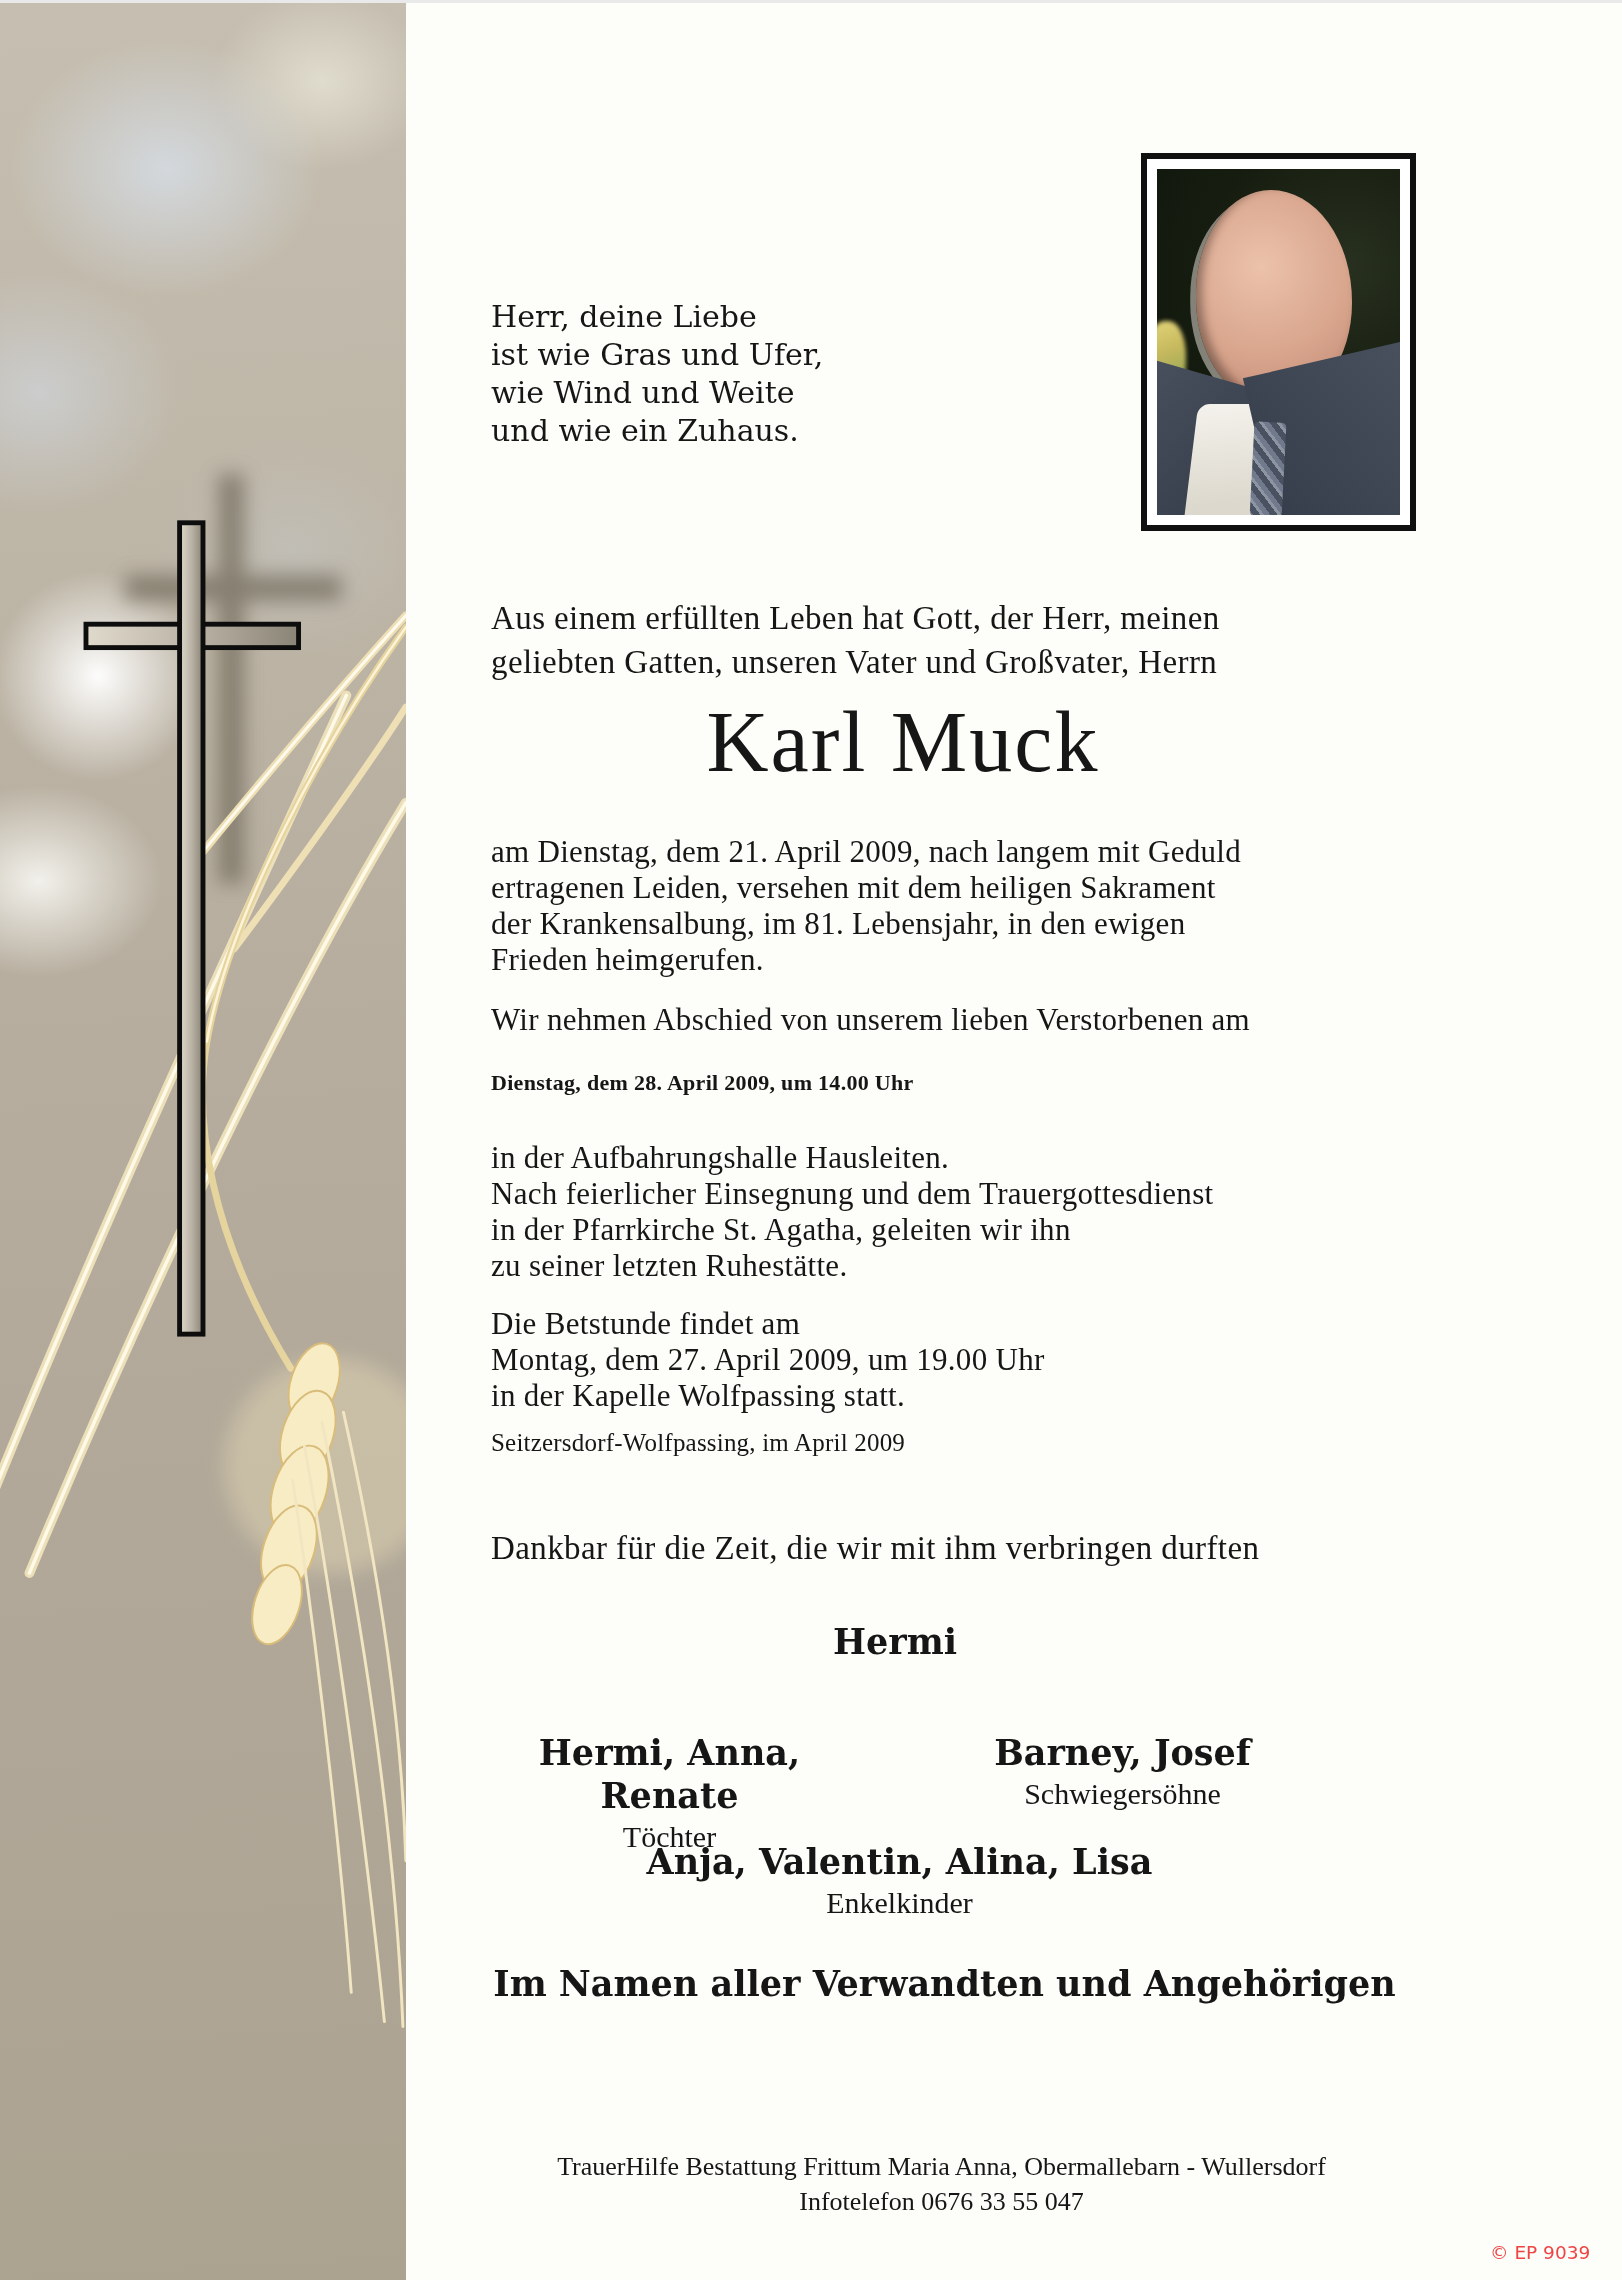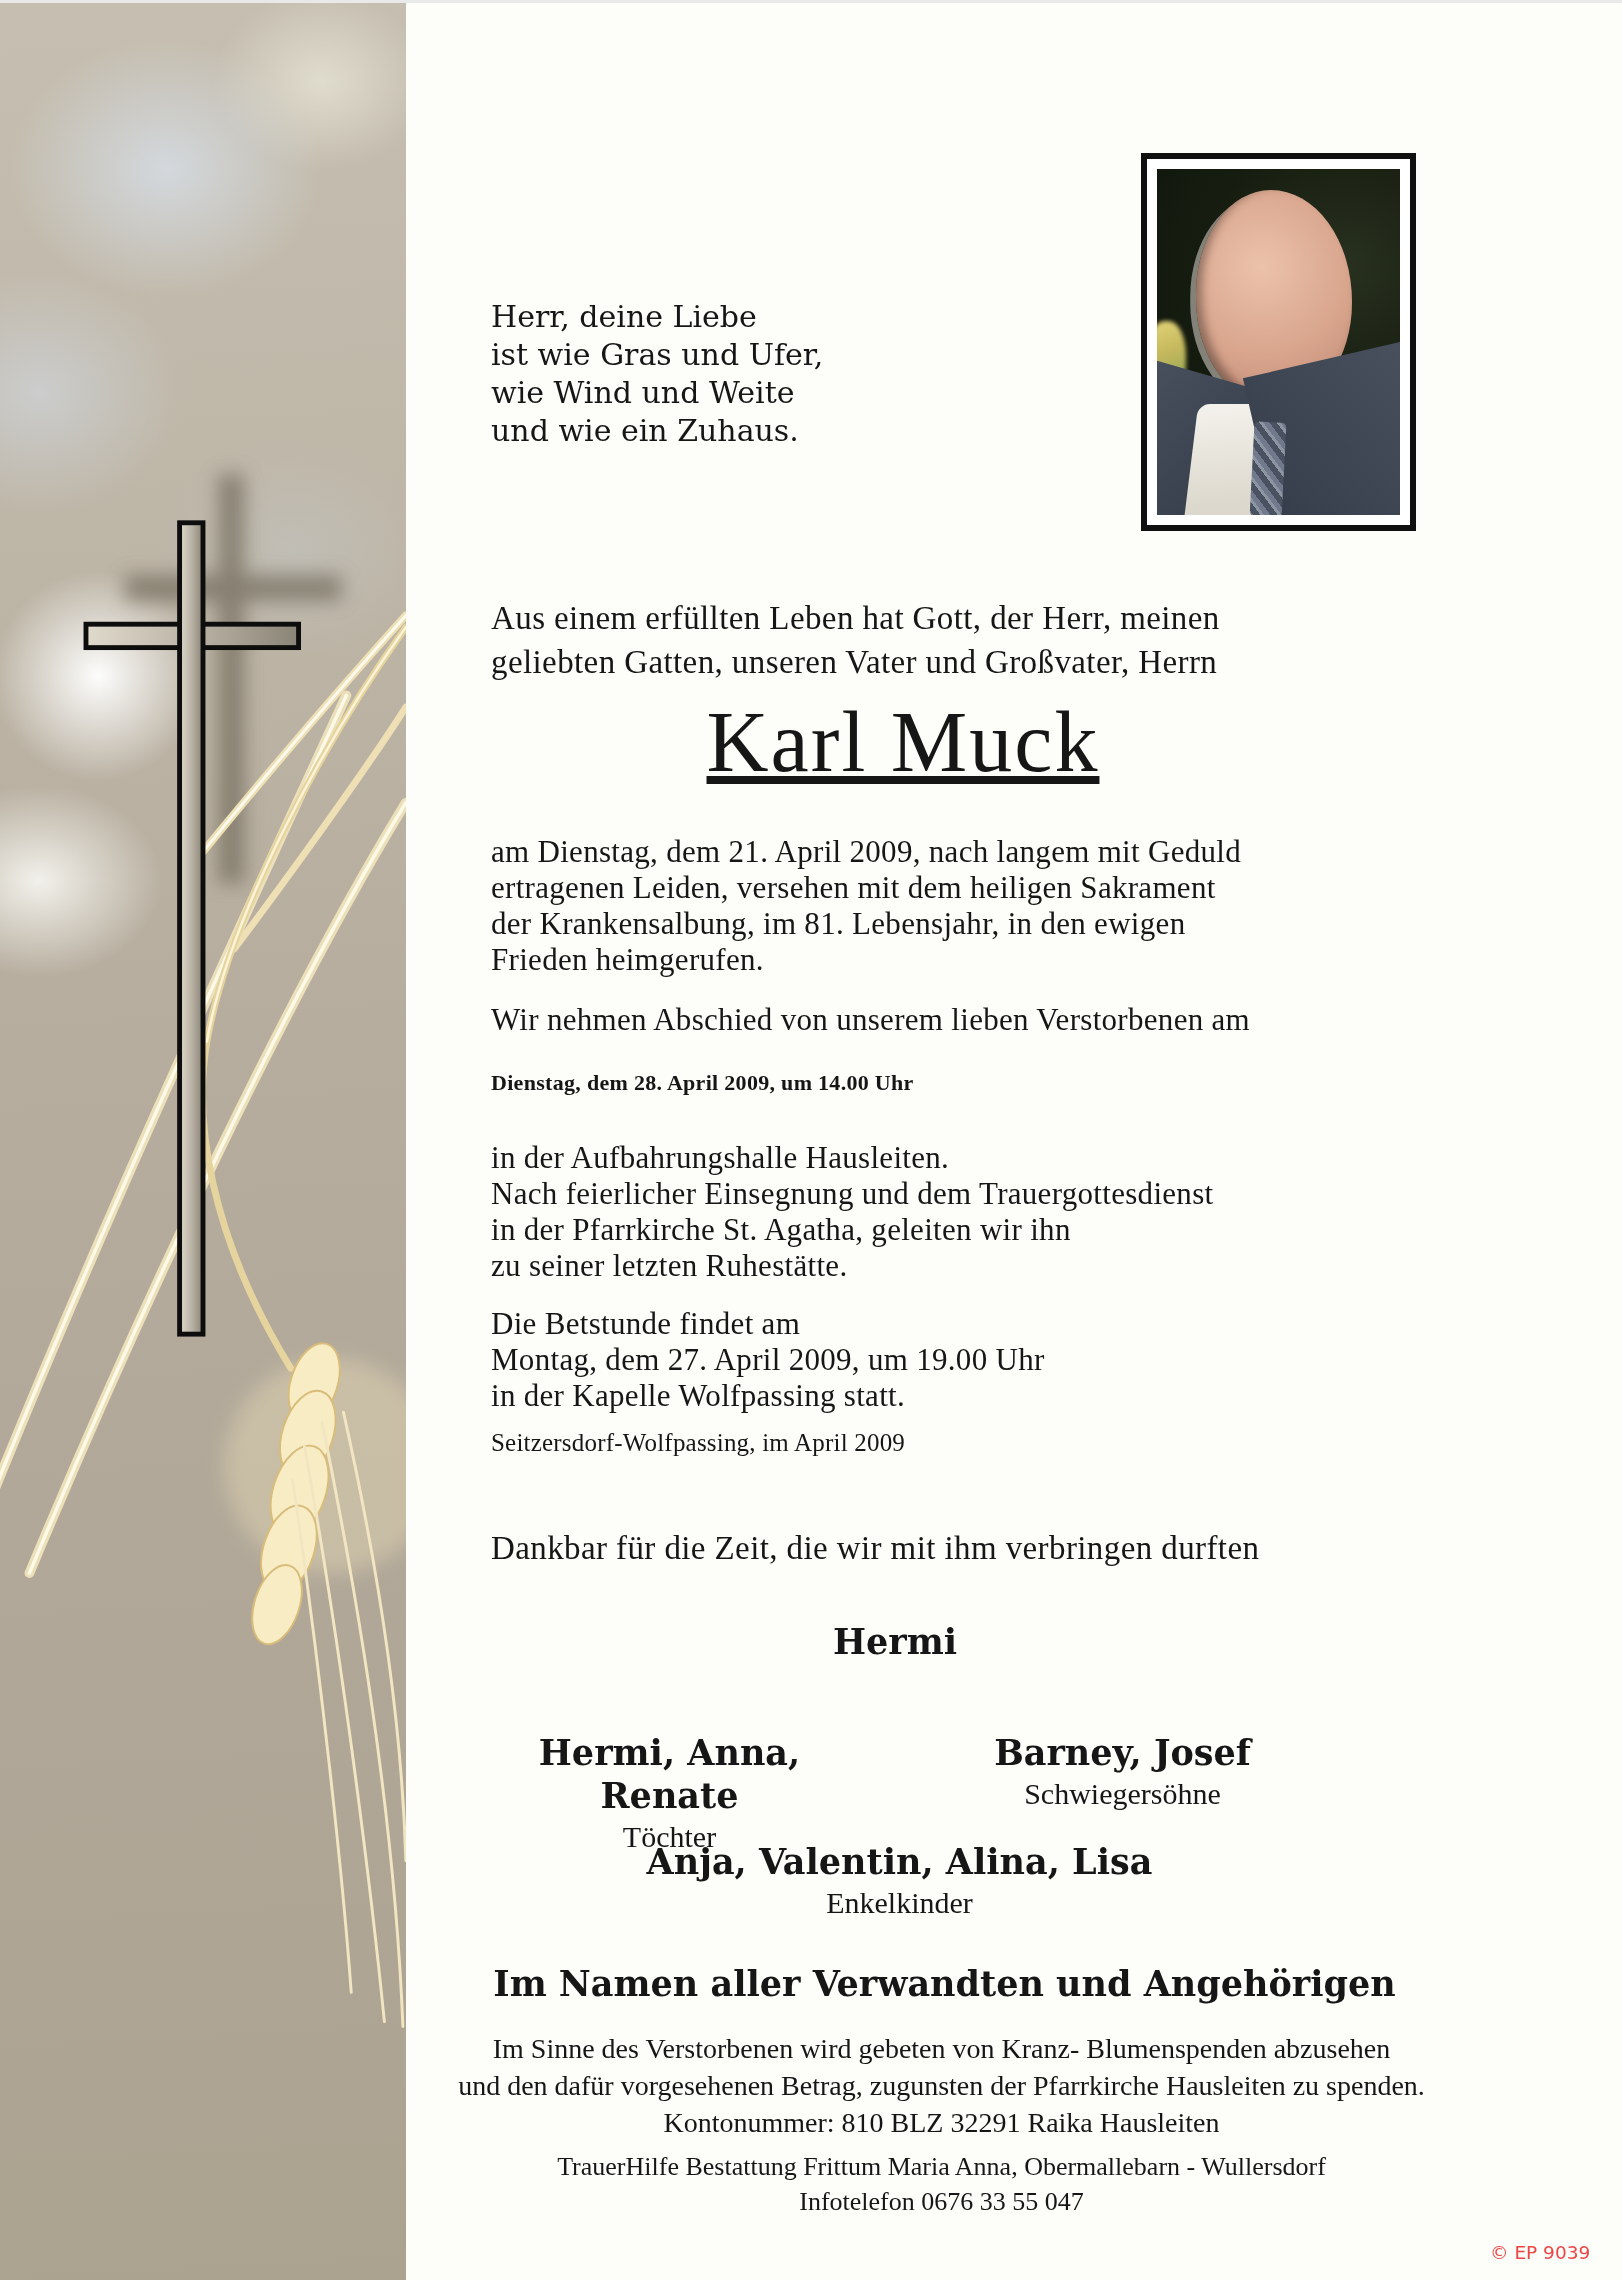--- a/index.html
+++ b/index.html
@@ -61,21 +61,21 @@
   .photo .tie{
     position:absolute;left:39%;bottom:-1%;width:13%;height:28%;
     background:repeating-linear-gradient(50deg,#707a8c 0 4.9px,#4a5261 4.9px 10.7px,#8d94a2 10.7px 13.7px);
     border-radius:4.9px 4.9px 7.8px 7.8px;transform:rotate(3deg);
   }
   
   .tb{position:absolute;left:491px;}
   .prewrap{white-space:pre-line;}
   .poem{top:295px;font-family:"DejaVu Serif",serif;font-size:30px;line-height:38px;}
   .intro{top:593px;font-size:33px;line-height:44px;letter-spacing:0.4px;}
-  .name{top:694px;width:824px;text-align:center;font-size:86px;line-height:90px;letter-spacing:2px;text-decoration:underline;}
+  .name{top:694px;width:824px;text-align:center;font-size:86px;line-height:90px;letter-spacing:2px;}
   .p-death{top:831px;font-size:31px;line-height:36px;letter-spacing:0.3px;}
   .p-farewell{top:999px;font-size:31px;letter-spacing:0.3px;}
   .p-funeral-date{top:1067px;font-size:22px;font-weight:bold;letter-spacing:0.3px;}
   .p-funeral{top:1137px;font-size:31px;line-height:36px;letter-spacing:0.3px;}
   .p-prayer{top:1303px;font-size:31px;line-height:36px;letter-spacing:0.3px;}
   .p-placedate{top:1426px;font-size:25px;letter-spacing:0.2px;}
   .p-gratitude{top:1527px;font-size:33px;letter-spacing:0.4px;}
   .fam-name{font-family:"DejaVu Serif",serif;font-weight:bold;font-size:35px;line-height:43px;}
   .fam-rel{font-size:30px;line-height:39px;}
   .fam-widow{top:1617px;width:808px;text-align:center;}
@@ -194,21 +194,18 @@
       <div class="fam-name">Barney, Josef</div>
       <div class="fam-rel">Schwiegersöhne</div>
     </div>
   </div>
   <div class="tb fam-grand">
     <div class="fam-name">Anja, Valentin, Alina, Lisa</div>
     <div class="fam-rel">Enkelkinder</div>
   </div>
 
   <div class="tb p-closing">Im Namen aller Verwandten und Angehörigen</div>
-  <div class="tb p-donation prewrap">Im Sinne des Verstorbenen wird gebeten von Kranz- Blumenspenden abzusehen
-und den dafür vorgesehenen Betrag, zugunsten der Pfarrkirche Hausleiten zu spenden.
-Kontonummer: 810 BLZ 32291 Raika Hausleiten</div>
   <div class="tb p-footer prewrap">TrauerHilfe Bestattung Frittum Maria Anna, Obermallebarn - Wullersdorf
 Infotelefon 0676 33 55 047</div>
   <div class="tb p-copy">© EP 9039</div>
 
 </div>
 
 
 </body></html>

